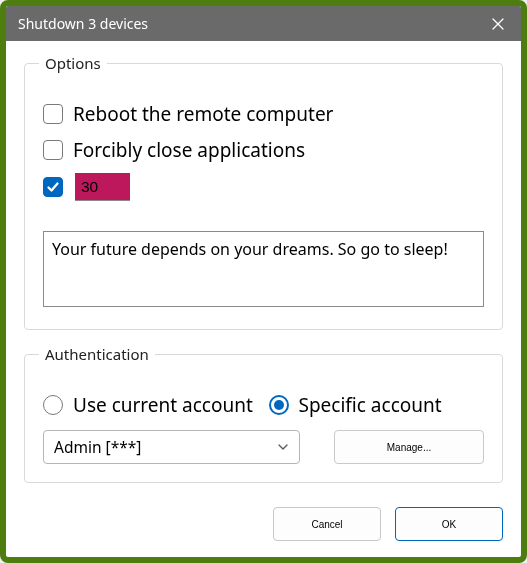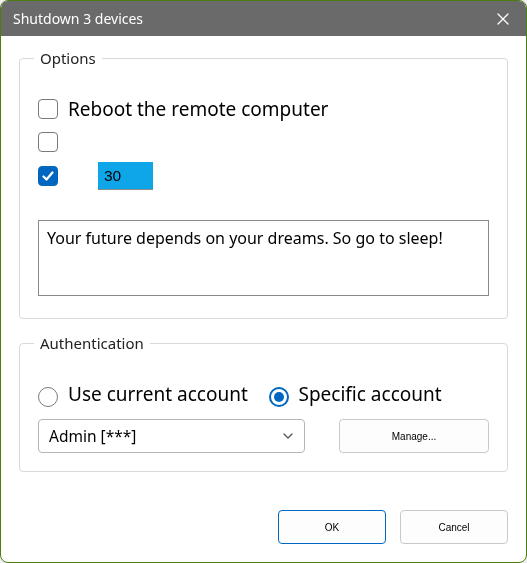--- a/index.html
+++ b/index.html
@@ -7,21 +7,21 @@
     margin: 0; padding: 0;
     width: 527px; height: 563px;
     font-family: "Segoe UI", system-ui, sans-serif;
     font-size: 15px;
     background: #f0f0f0;
     color: #000;
   }
   .window {
     width: 527px; height: 563px;
     background: #fff;
-    border: 1px solid #4d7c0f;
+    border: 6px solid #4d7c0f;
     border-radius: 8px;
     overflow: hidden;
     display: flex; flex-direction: column;
   }
   .titlebar {
     height: 35px;
     background: #6a6a6a;
     color: #fff;
     display: flex;
     align-items: center;
@@ -88,43 +88,43 @@
     width: 10px; height: 10px;
     background: #0067c0;
     border-radius: 50%;
   }
   .label-text { font-size: 19px; }
   .seconds-input {
     width: 55px;
     height: 28px;
     border: none;
     border-bottom: 1.5px solid #8a8a8a;
-    margin-left: 30px;
+    margin-left: 2px;
     font-size: 15.5px;
     padding: 2px 6px;
-    background: #0ea5e9;
+    background: #be185d;
     color:#000;
   }
   .message-box {
     width: 100%;
     height: 76px;
     border: 1px solid #8a8a8a;
     font-size: 16px;
     font-family: inherit;
     padding: 6px 8px;
     resize: none;
     margin-top: 20px;
   }
   .auth-row {
     display: flex;
     align-items: center;
     gap: 10px;
     margin: 6px 0 12px 0;
   }
-  .auth-row .col { flex: 1; display:flex; align-items:flex-end; }
+  .auth-row .col { flex: 1; display:flex; align-items:center; }
   .auth-row2 { display:flex; gap: 34px; align-items:center; }
   .dropdown {
     flex: 1;
     height: 34px;
     border: 1px solid #b5b5b5;
     border-radius: 4px;
     display: flex;
     align-items: center;
     padding: 0 10px;
     cursor: pointer;
@@ -177,20 +177,21 @@
     <fieldset class="group">
       <legend>Options</legend>
 
       <div class="row">
         <span class="checkbox"></span>
         <span class="label-text">Reboot the remote computer</span>
       </div>
 
       <div class="row">
         <span class="checkbox"></span>
+        <span class="label-text">Forcibly close applications</span>
       </div>
 
       <div class="row">
         <span class="checkbox checked">
           <svg width="14" height="14" viewBox="0 0 14 14" fill="none" stroke-width="2.3" stroke-linecap="round" stroke-linejoin="round">
             <polyline points="2.5,7.5 5.5,10.5 11.5,3.5"></polyline>
           </svg>
         </span>
         <input class="seconds-input" value="30" style="">
       </div>
@@ -217,18 +218,18 @@
           <span class="dd-text">Admin [***]</span>
           <svg width="12" height="12" viewBox="0 0 12 12" fill="none" stroke-width="1.4" stroke-linecap="round" stroke-linejoin="round">
             <polyline points="2,4 6,8 10,4"></polyline>
           </svg>
         </div>
         <button class="btn manage-btn">Manage...</button>
       </div>
     </fieldset>
 
     <div class="footer">
+      <button class="btn">Cancel</button>
       <button class="btn primary">OK</button>
-      <button class="btn">Cancel</button>
     </div>
 
   </div>
 </div>
 
 </body></html>

